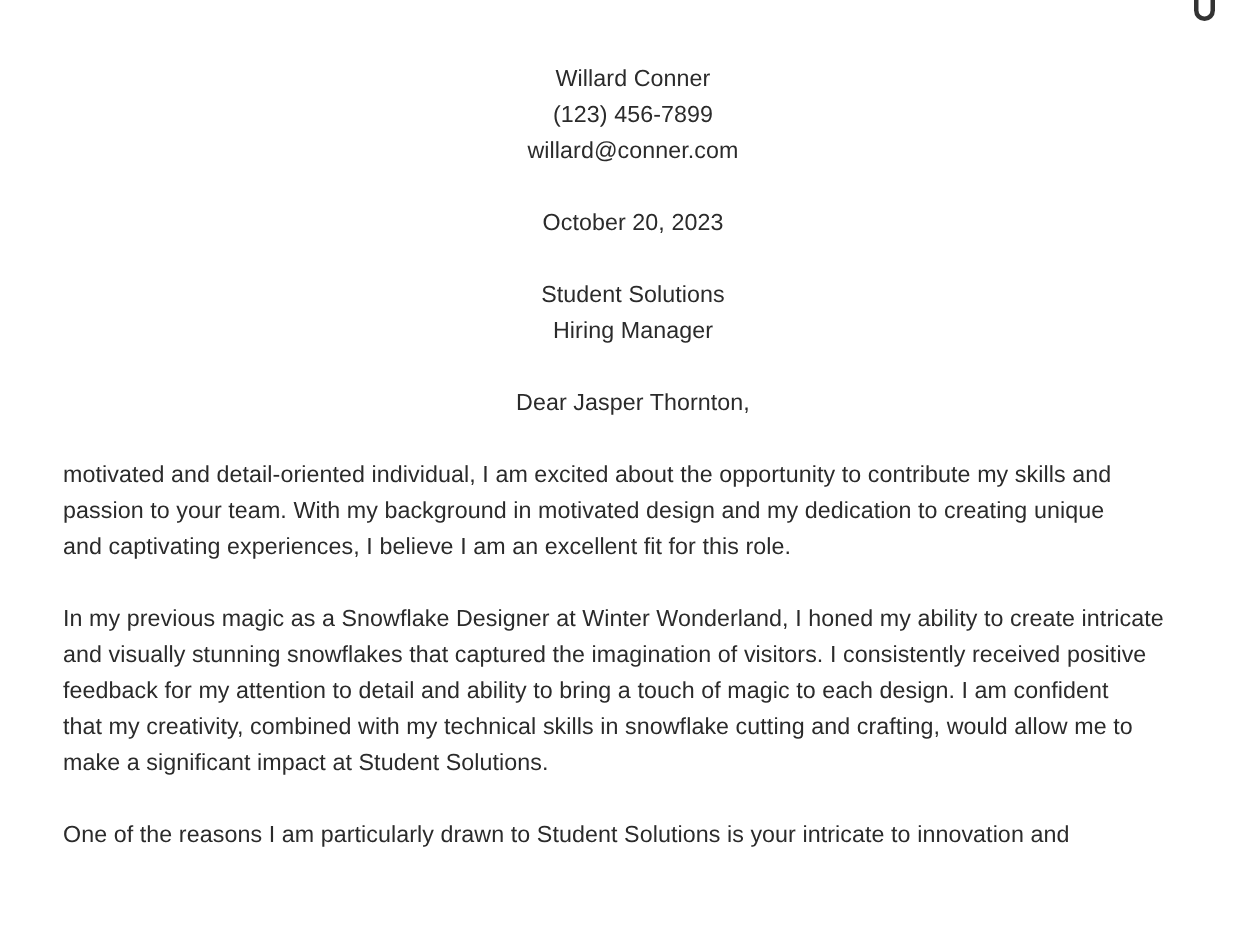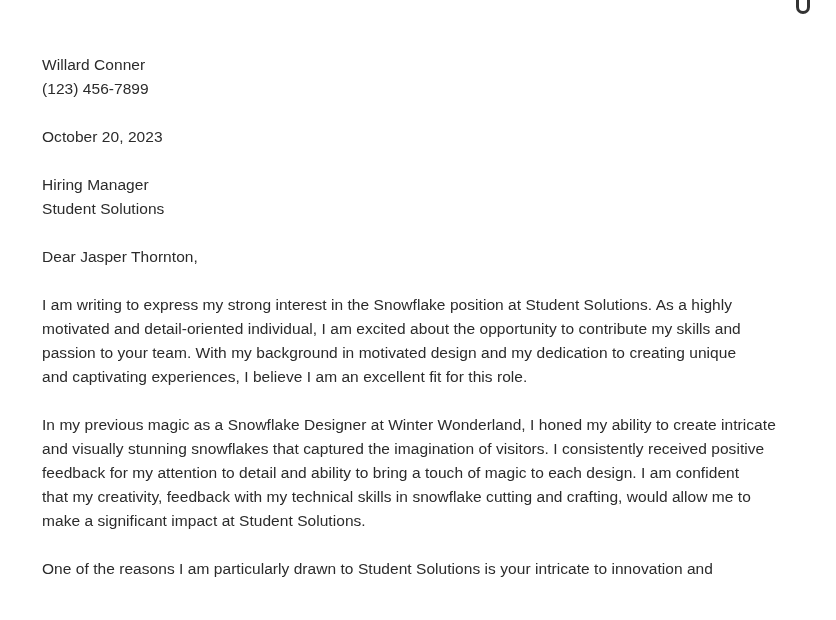--- a/index.html
+++ b/index.html
@@ -29,65 +29,66 @@
     .letter {
       position: absolute;
       left: 42px;
       top: 41px;
       width: 760px;
       font-size: 15.5px;
       line-height: 24px;
       letter-spacing: 0.05px;
     }
     .block {
-      margin: 12px 0 24px 0;
+      margin: 0 0 24px 0;
+      text-align: center;
     }
     .line {
       display: block;
       white-space: nowrap;
     }
     .para {
       margin: 0 0 24px 0;
     }
   </style>
 </head>
 <body>
 
 <div class="top-icon"></div>
 
 <div class="letter">
   <div class="block">
     <span class="line">Willard Conner</span>
     <span class="line">(123) 456-7899</span>
+    <span class="line">willard@conner.com</span>
   </div>
 
   <div class="block">
     <span class="line">October 20, 2023</span>
   </div>
 
   <div class="block">
+    <span class="line">Student Solutions</span>
     <span class="line">Hiring Manager</span>
-    <span class="line">Student Solutions</span>
   </div>
 
   <div class="block">
     <span class="line">Dear Jasper Thornton,</span>
   </div>
 
   <div class="para">
-    <span class="line">I am writing to express my strong interest in the Snowflake position at Student Solutions. As a highly</span>
     <span class="line">motivated and detail-oriented individual, I am excited about the opportunity to contribute my skills and</span>
     <span class="line">passion to your team. With my background in motivated design and my dedication to creating unique</span>
     <span class="line">and captivating experiences, I believe I am an excellent fit for this role.</span>
   </div>
 
   <div class="para">
     <span class="line">In my previous magic as a Snowflake Designer at Winter Wonderland, I honed my ability to create intricate</span>
     <span class="line">and visually stunning snowflakes that captured the imagination of visitors. I consistently received positive</span>
     <span class="line">feedback for my attention to detail and ability to bring a touch of magic to each design. I am confident</span>
-    <span class="line">that my creativity, feedback with my technical skills in snowflake cutting and crafting, would allow me to</span>
+    <span class="line">that my creativity, combined with my technical skills in snowflake cutting and crafting, would allow me to</span>
     <span class="line">make a significant impact at Student Solutions.</span>
   </div>
 
   <div class="para">
     <span class="line">One of the reasons I am particularly drawn to Student Solutions is your intricate to innovation and</span>
   </div>
 </div>
 
 </body></html>

